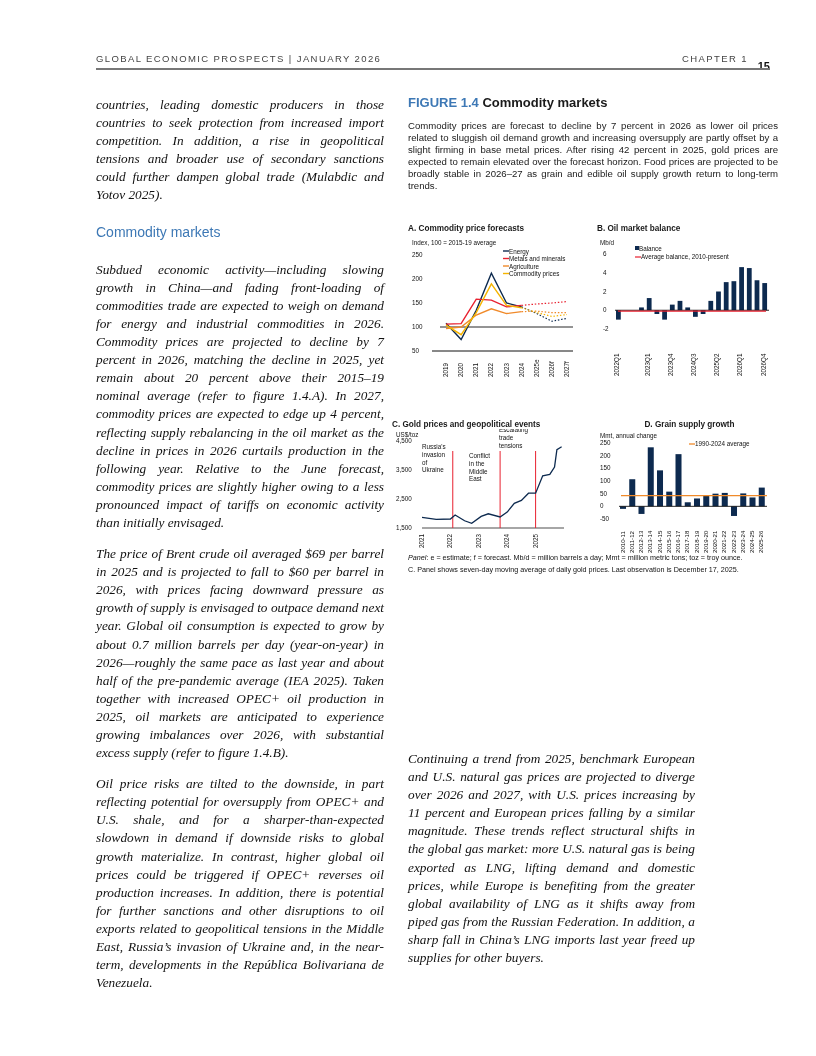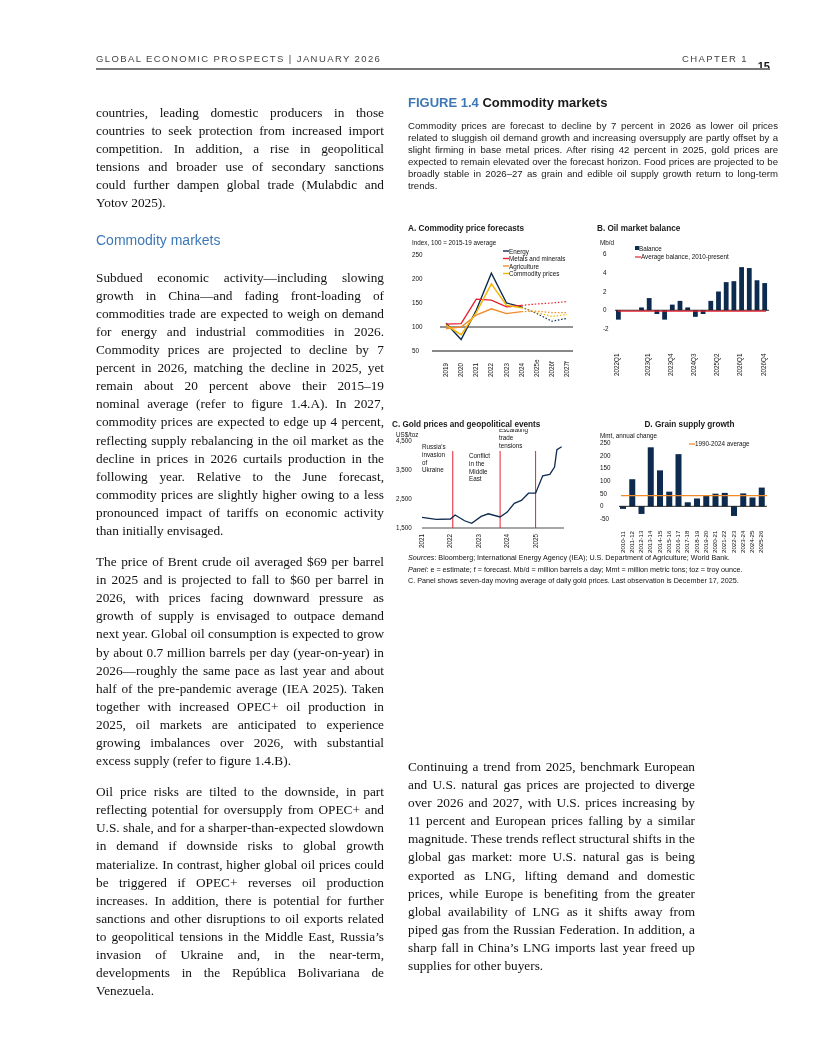--- a/index.html
+++ b/index.html
@@ -3,21 +3,21 @@
 <meta charset="utf-8">
 <style>
   html, body { margin:0; padding:0; background:#fff; }
   body { width:816px; height:1056px; position:relative; overflow:hidden; color:#1a1a1a; }
   .hdr { position:absolute; left:96px; top:52px; width:674px; height:16px; font-family:"Liberation Sans", sans-serif; font-size:9.5px; letter-spacing:1.4px; color:#444; }
   .hdr .l { position:absolute; left:0; top:1px; }
   .hdr .r { position:absolute; right:22px; top:1px; }
   .hdr .pg { position:absolute; right:0; top:8px; font-weight:bold; font-size:11px; letter-spacing:0; color:#111; }
   .rule { position:absolute; left:96px; top:68px; width:674px; height:1.5px; background:#777; }
   .col { position:absolute; font-family:"Liberation Serif", serif; font-size:13.3px; line-height:18.1px; text-align:justify; color:#111; }
-  .col p { margin:8px 0 13px 0; }
+  .col p { margin:0 0 13px 0;font-style:italic; }
   .lc { left:96px; top:96px; width:288px; }
   .rc { left:408px; top:750px; width:287px; }
   .sh { font-family:"Liberation Sans", sans-serif; color:#3d78b5; font-size:14px; margin:0 0 20px 0; text-align:left; }
   .fig { position:absolute; left:408px; top:95px; width:370px; font-family:"Liberation Sans", sans-serif; }
   .ftitle { font-size:13px; font-weight:bold; margin-bottom:10px; }
   .ftitle .num { color:#3d78b5; }
   .fcap { font-size:9.6px; line-height:12px; text-align:justify; }
   .panel { position:absolute; width:185px; font-family:"Liberation Sans", sans-serif; }
   .ptitle { font-size:8.2px; font-weight:bold; }
   .notes { position:absolute; left:408px; top:553px; width:370px; font-family:"Liberation Sans", sans-serif; font-size:7.2px; line-height:9.6px; color:#111; }
@@ -208,20 +208,19 @@
       <text x="0" y="0" font-size="6.1" fill="#111" transform="translate(138.55,124) rotate(-90)">2022-23</text>
       <text x="0" y="0" font-size="6.1" fill="#111" transform="translate(147.8,124) rotate(-90)">2023-24</text>
       <text x="0" y="0" font-size="6.1" fill="#111" transform="translate(157.05,124) rotate(-90)">2024-25</text>
       <text x="0" y="0" font-size="6.1" fill="#111" transform="translate(166.3,124) rotate(-90)">2025-26</text>
       <line x1="92" x2="98" y1="15" y2="15" stroke="#f08a2a" stroke-width="1.3"></line>
       <text x="98" y="17" font-size="6.3" fill="#111">1990-2024 average</text>
     </svg>
 </div>
 
 <div class="notes">
-  <p><i>Sources</i><span>: Bloomberg; International Energy Agency (IEA); U.S. Department of Agriculture; World Bank.</span></p>
   <p><i>Panel</i><span>: e = estimate; f = forecast. Mb/d = million barrels a day; Mmt = million metric tons; toz = troy ounce.</span></p>
   <p>C. Panel shows seven-day moving average of daily gold prices. Last observation is December 17, 2025.</p>
 </div>
 
 <div class="col rc">
   <p>Continuing a trend from 2025, benchmark European and U.S. natural gas prices are projected to diverge over 2026 and 2027, with U.S. prices increasing by 11 percent and European prices falling by a similar magnitude. These trends reflect structural shifts in the global gas market: more U.S. natural gas is being exported as LNG, lifting demand and domestic prices, while Europe is benefiting from the greater global availability of LNG as it shifts away from piped gas from the Russian Federation. In addition, a sharp fall in China’s LNG imports last year freed up supplies for other buyers.</p>
 </div>
 
 </body></html>

